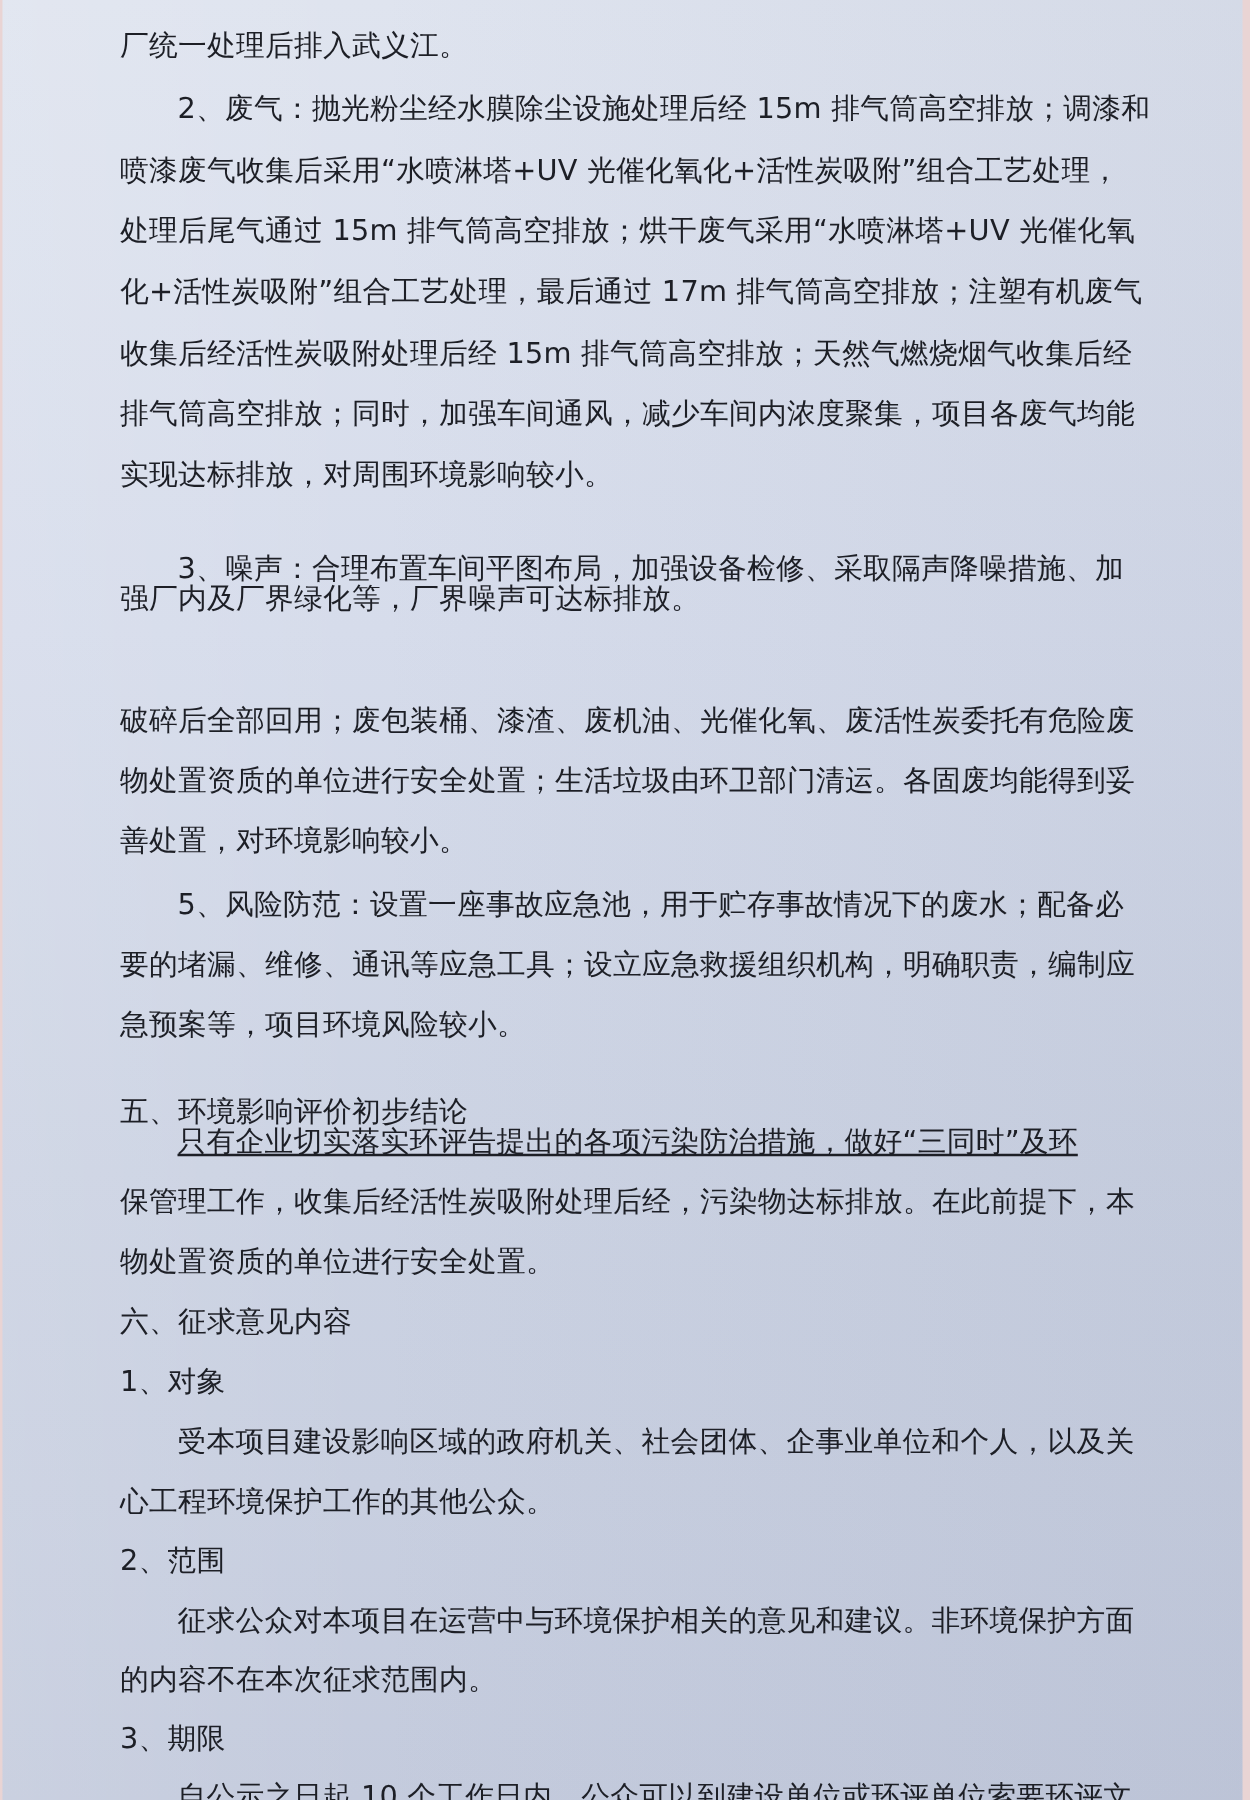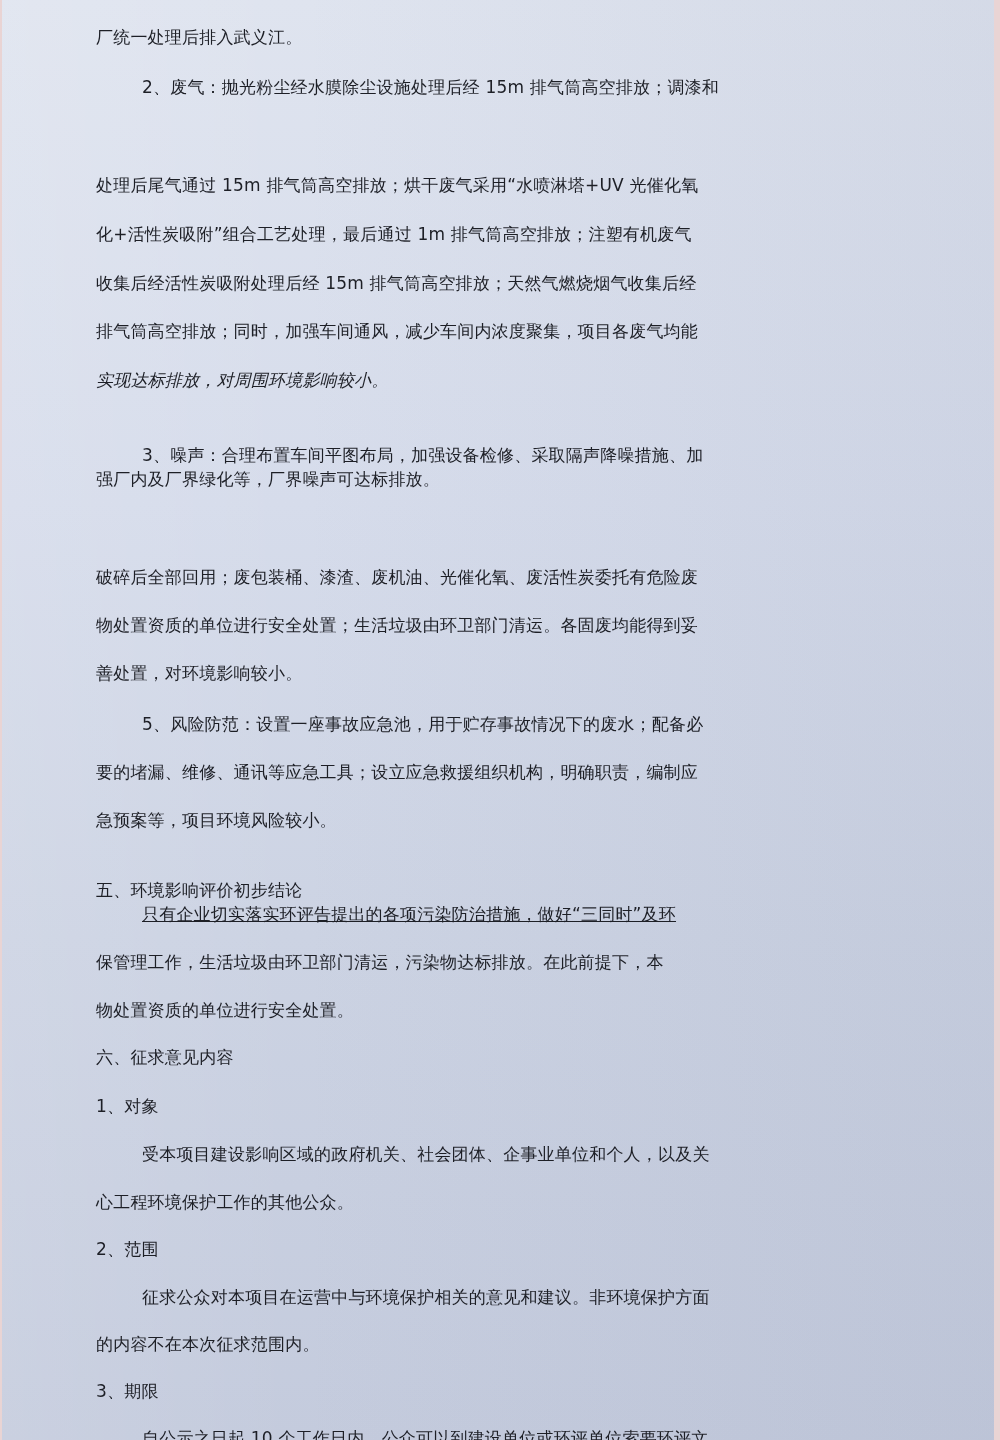--- a/index.html
+++ b/index.html
@@ -21,49 +21,50 @@
       height: 1440px;
       background:
         linear-gradient(90deg, rgba(255,255,255,0.10) 0%, rgba(255,255,255,0.0) 30%, rgba(120,130,160,0.10) 100%),
         linear-gradient(180deg, #dfe4ef 0%, #d6dceb 35%, #ccd3e3 65%, #c4cbdd 100%);
       font-family: "DejaVu Sans", "Liberation Sans", sans-serif;
       color: #1d1f26;
     }
     .line {
       position: absolute;
       left: 0;
-      font-size: 17px;
+      font-size: 23px;
       line-height: 30px;
       white-space: nowrap;
       letter-spacing: 0.2px;
     }
     .heading { font-weight: normal; }
   </style>
 </head>
 <body>
 
 <div class="paper">
   <div class="line" style="left:94px;top:22px;">厂统一处理后排入武义江。</div>
   <div class="line" style="left:140px;top:72px;">2、废气：抛光粉尘经水膜除尘设施处理后经 15m 排气筒高空排放；调漆和</div>
+  <div class="line" style="left:94px;top:122px;">喷漆废气收集后采用“水喷淋塔+UV 光催化氧化+活性炭吸附”组合工艺处理，</div>
   <div class="line" style="left:94px;top:170px;">处理后尾气通过 15m 排气筒高空排放；烘干废气采用“水喷淋塔+UV 光催化氧</div>
-  <div class="line" style="left:94px;top:219px;">化+活性炭吸附”组合工艺处理，最后通过 1m 排气筒高空排放；注塑有机废气</div>
+  <div class="line" style="left:94px;top:219px;">化+活性炭吸附”组合工艺处理，最后通过 17m 排气筒高空排放；注塑有机废气</div>
   <div class="line" style="left:94px;top:268px;">收集后经活性炭吸附处理后经 15m 排气筒高空排放；天然气燃烧烟气收集后经</div>
   <div class="line" style="left:94px;top:316px;">排气筒高空排放；同时，加强车间通风，减少车间内浓度聚集，项目各废气均能</div>
-  <div class="line" style="left:94px;top:365px;font-style:italic;">实现达标排放，对周围环境影响较小。</div>
+  <div class="line" style="left:94px;top:365px;">实现达标排放，对周围环境影响较小。</div>
   <div class="line" style="left:140px;top:440px;">3、噪声：合理布置车间平图布局，加强设备检修、采取隔声降噪措施、加</div>
   <div class="line" style="left:94px;top:464px;">强厂内及厂界绿化等，厂界噪声可达标排放。</div>
   <div class="line" style="left:94px;top:562px;">破碎后全部回用；废包装桶、漆渣、废机油、光催化氧、废活性炭委托有危险废</div>
   <div class="line" style="left:94px;top:610px;">物处置资质的单位进行安全处置；生活垃圾由环卫部门清运。各固废均能得到妥</div>
   <div class="line" style="left:94px;top:658px;">善处置，对环境影响较小。</div>
   <div class="line" style="left:140px;top:709px;">5、风险防范：设置一座事故应急池，用于贮存事故情况下的废水；配备必</div>
   <div class="line" style="left:94px;top:805px;">急预案等，项目环境风险较小。</div>
   <div class="line" style="left:94px;top:757px;">要的堵漏、维修、通讯等应急工具；设立应急救援组织机构，明确职责，编制应</div>
   <div class="line heading" style="left:94px;top:851px;margin-top:24px;">五、环境影响评价初步结论</div>
   <div class="line" style="left:140px;top:899px;text-decoration:underline;">只有企业切实落实环评告提出的各项污染防治措施，做好“三同时”及环</div>
-  <div class="line" style="left:94px;top:947px;">保管理工作，生活垃圾由环卫部门清运，污染物达标排放。在此前提下，本</div>
+  <div class="line" style="left:94px;top:947px;">保管理工作，收集后经活性炭吸附处理后经，污染物达标排放。在此前提下，本</div>
   <div class="line" style="left:94px;top:995px;">物处置资质的单位进行安全处置。</div>
   <div class="line heading" style="left:94px;top:1043px;font-family:Liberation Serif, serif;">六、征求意见内容</div>
   <div class="line" style="left:94px;top:1091px;">1、对象</div>
   <div class="line" style="left:140px;top:1139px;">受本项目建设影响区域的政府机关、社会团体、企事业单位和个人，以及关</div>
   <div class="line" style="left:94px;top:1187px;">心工程环境保护工作的其他公众。</div>
   <div class="line" style="left:94px;top:1234px;">2、范围</div>
   <div class="line" style="left:140px;top:1282px;">征求公众对本项目在运营中与环境保护相关的意见和建议。非环境保护方面</div>
   <div class="line" style="left:94px;top:1329px;">的内容不在本次征求范围内。</div>
   <div class="line" style="left:94px;top:1376px;">3、期限</div>
   <div class="line" style="left:140px;top:1423px;">自公示之日起 10 个工作日内，公众可以到建设单位或环评单位索要环评文</div>

